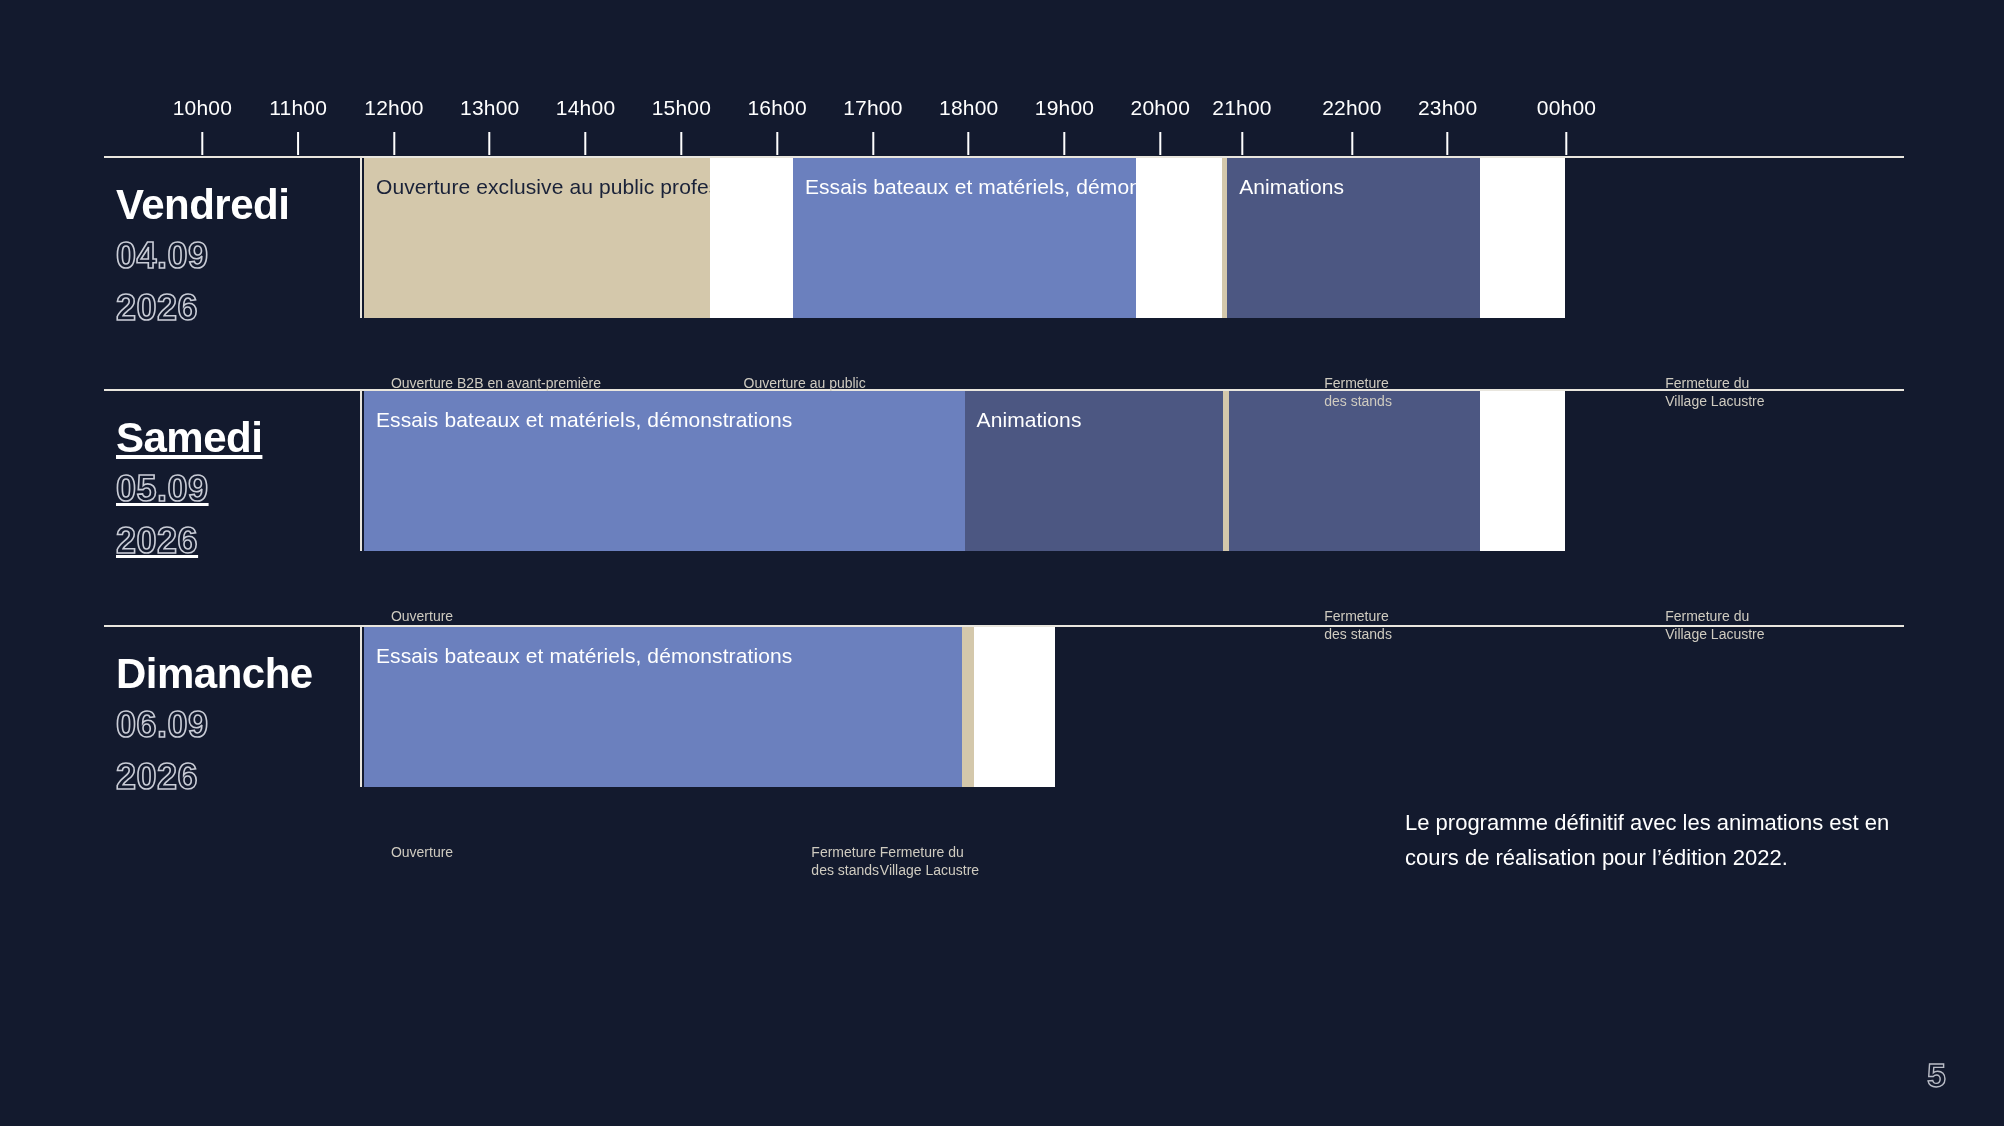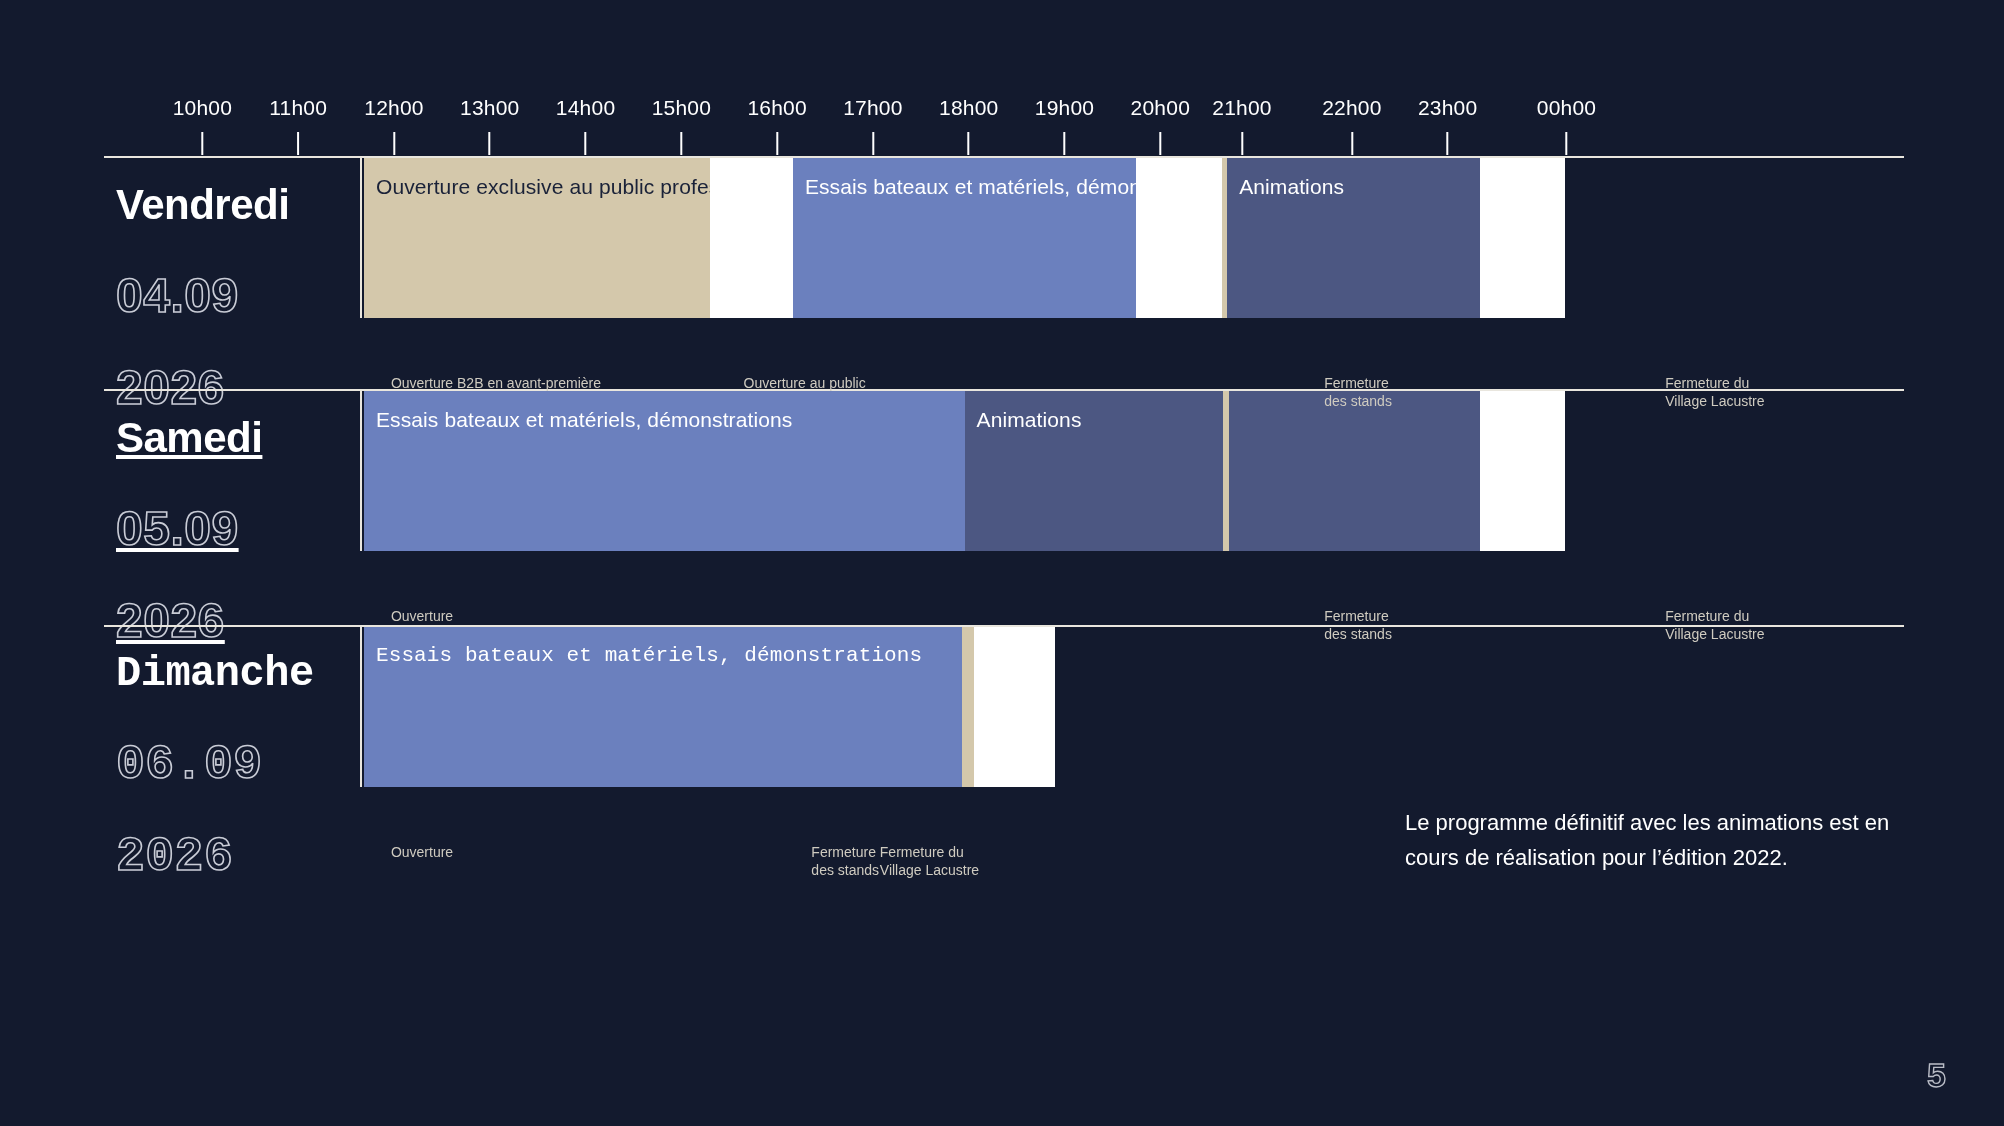--- a/index.html
+++ b/index.html
@@ -77,28 +77,27 @@
   }
   .dayname {
     font-size: 42px;
     font-weight: 700;
     color: #ffffff;
     line-height: 50px;
     letter-spacing: -0.5px;
     white-space: nowrap;
   }
   .daydate {
-    font-size: 48px;
+    font-size: 36px;
     font-weight: 700;
     line-height: 52px;
     letter-spacing: 0.5px;
     color: transparent;
     -webkit-text-stroke: 1.6px #c9ccd6;
     white-space: nowrap;
-    margin-top: 40px;
   }
 
   
   .track {
     position: absolute;
     top: 0;
     left: 260px;
     right: 0;
     background: #ffffff;
   }
@@ -269,21 +268,21 @@
           <div class="bar navy" style="left: 600.6px; width: 258.72px;">
             <div class="blabel">Animations</div>
           </div>
           <div class="bar beige" style="left: 859.32px; width: 5.39px;"></div>
           <div class="bar navy" style="left: 864.71px; width: 251.79px;"></div>
         </div>
       </div>
     </div>
     <div class="day-block" style="top: 625px; height: 162px;">
       <div class="rule"></div>
-      <div class="row-body" style="height: 160px; font-family: Liberation Mono, monospace;">
+      <div class="row-body" style="height: 160px;">
         <div class="daycol" style="height: 160px;">
           <div class="dayname">Dimanche</div>
           <div class="daydate">06.09</div>
           <div class="daydate">2026</div>
         </div>
         <div class="track" style="height: 160px; width: 691.46px;">
           <div class="bar blue" style="left: 0px; width: 597.52px;">
             <div class="blabel">Essais bateaux et matériels, démonstrations</div>
           </div>
           <div class="bar beige" style="left: 597.52px; width: 6.16px;"></div>

